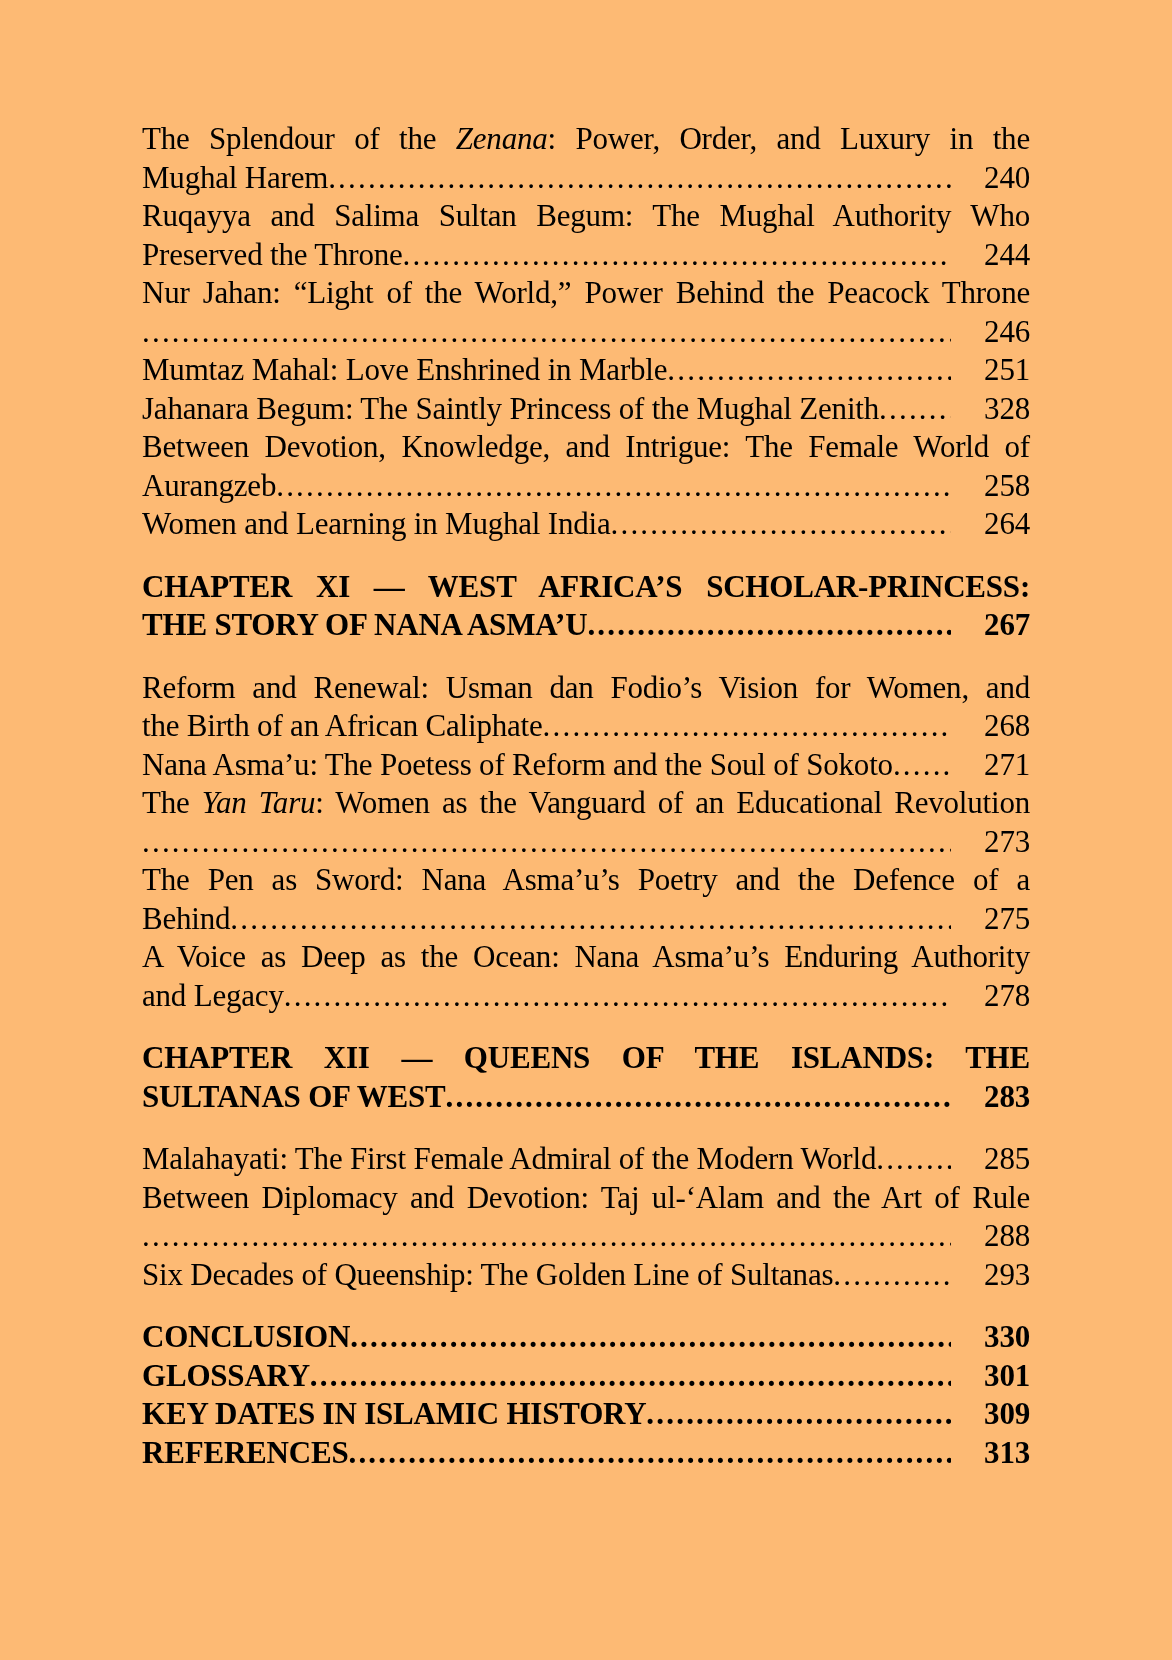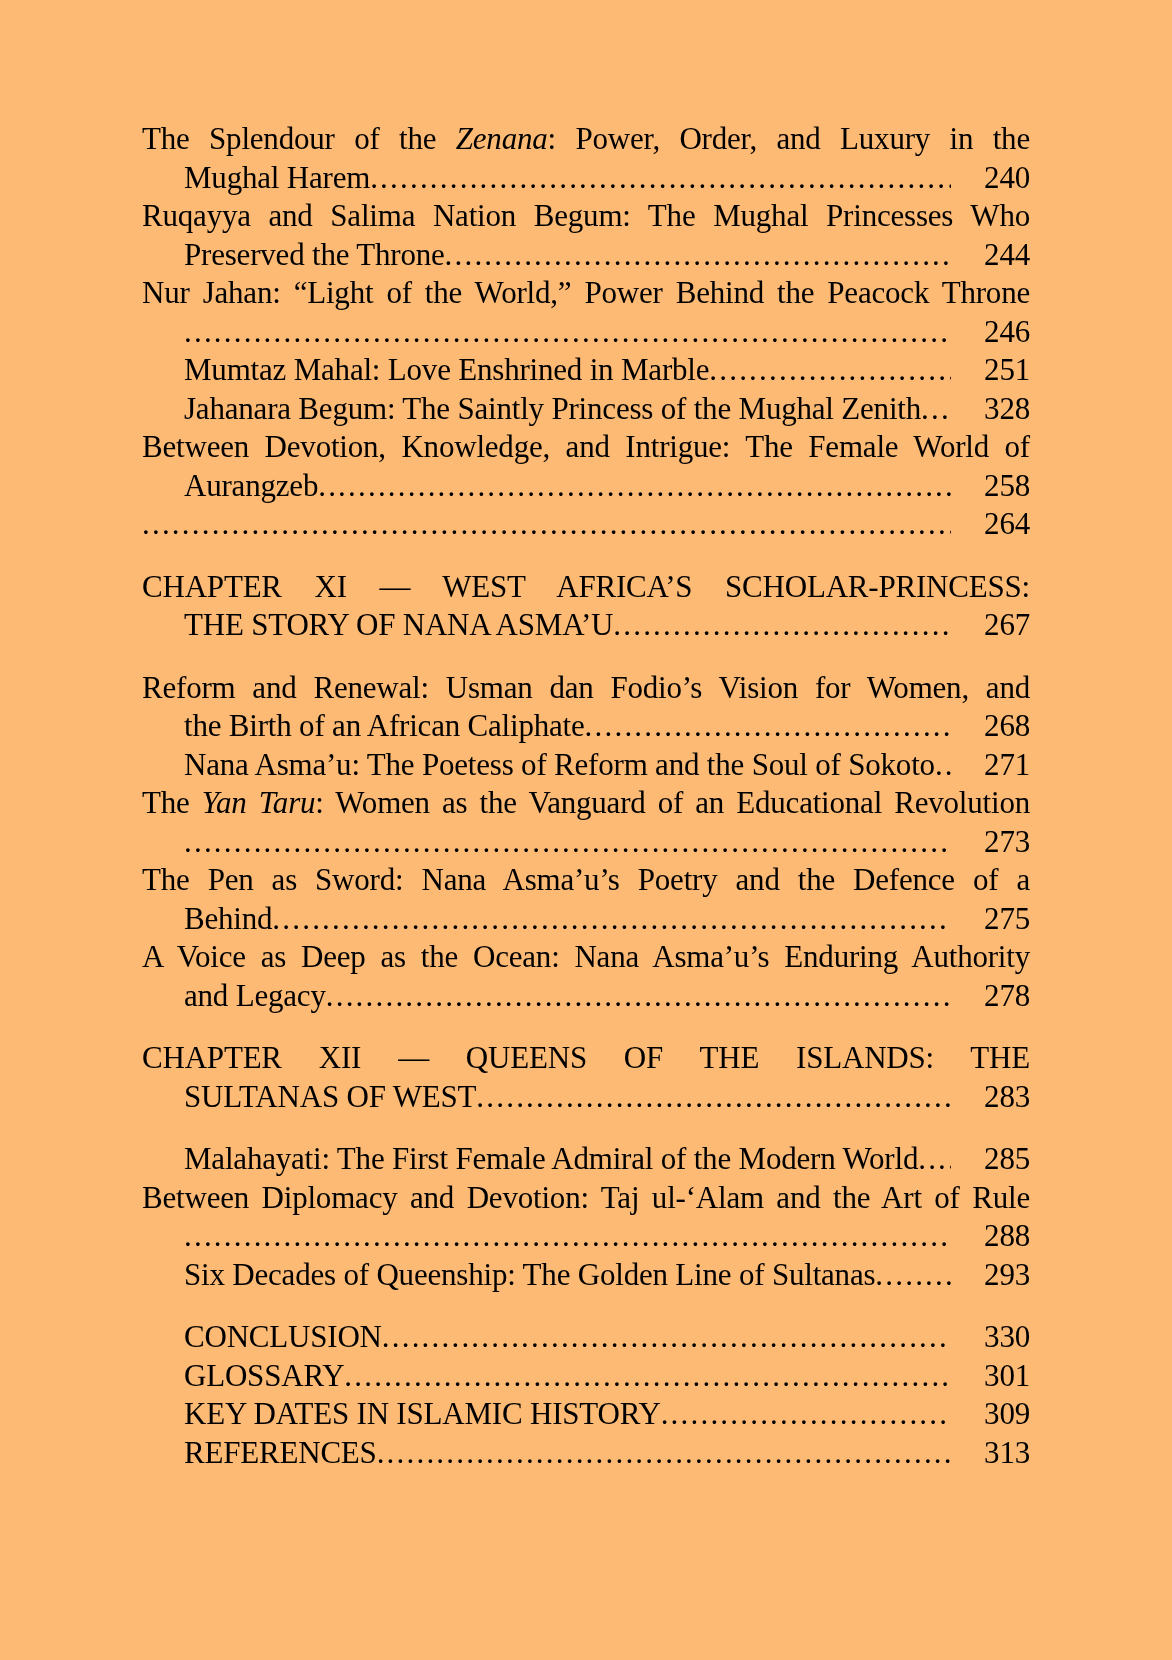--- a/index.html
+++ b/index.html
@@ -9,44 +9,44 @@
     width:1172px; height:1660px;
     background:#fdba74;
     padding:120px 142px 0 142px;
     font-family:"Liberation Serif","DejaVu Serif",serif;
     font-size:31px; line-height:38.5px;
     color:#000000;
     letter-spacing:-0.2px;
     overflow:hidden;
   }
   .toc-block + .toc-block { margin-top:24px; }
-  .chapter, .backmatter { font-weight:normal; }
+  .chapter, .backmatter { font-weight:bold; }
   .full-line { text-align:justify; text-align-last:justify; }
   .leader-line { display:flex; }
-  .leader-line .title { flex:0 0 auto; white-space:nowrap;margin-left:42px; }
+  .leader-line .title { flex:0 0 auto; white-space:nowrap; }
   .leader { flex:1 1 0; min-width:0; overflow:hidden; white-space:nowrap; letter-spacing:2.2px; }
   .pagenum { flex:0 0 auto; white-space:nowrap; padding-left:8px;margin-left:25px; }
   .it { font-style:italic; }
 </style>
 </head>
 <body>
 
 <div class="page">
   <div id="toc-root">
       <div class="toc-block entries">
         <div class="toc-entry">
           <div class="line full-line"><span class="title"><span>The Splendour of the </span><span class="it">Zenana</span><span>: Power, Order, and Luxury in the</span></span></div>
           <div class="line leader-line">
             <span class="title"><span>Mughal Harem</span></span>
             <span class="leader">........................................................................................................................................................................</span>
             <span class="pagenum">240</span>
           </div>
         </div>
         <div class="toc-entry">
-          <div class="line full-line"><span class="title"><span>Ruqayya and Salima Nation Begum: The Mughal Princesses Who</span></span></div>
+          <div class="line full-line"><span class="title"><span>Ruqayya and Salima Sultan Begum: The Mughal Authority Who</span></span></div>
           <div class="line leader-line">
             <span class="title"><span>Preserved the Throne</span></span>
             <span class="leader">........................................................................................................................................................................</span>
             <span class="pagenum">244</span>
           </div>
         </div>
         <div class="toc-entry">
           <div class="line full-line"><span class="title"><span>Nur Jahan: “Light of the World,” Power Behind the Peacock Throne</span></span></div>
           <div class="line leader-line">
             <span class="title"></span>
@@ -71,20 +71,21 @@
         <div class="toc-entry">
           <div class="line full-line"><span class="title"><span>Between Devotion, Knowledge, and Intrigue: The Female World of</span></span></div>
           <div class="line leader-line">
             <span class="title"><span>Aurangzeb</span></span>
             <span class="leader">........................................................................................................................................................................</span>
             <span class="pagenum">258</span>
           </div>
         </div>
         <div class="toc-entry">
           <div class="line leader-line">
+            <span class="title"><span>Women and Learning in Mughal India</span></span>
             <span class="leader">........................................................................................................................................................................</span>
             <span class="pagenum">264</span>
           </div>
         </div>
       </div>
       <div class="toc-block chapter">
         <div class="toc-entry">
           <div class="line full-line"><span class="title"><span>CHAPTER XI — WEST AFRICA’S SCHOLAR-PRINCESS:</span></span></div>
           <div class="line leader-line">
             <span class="title"><span>THE STORY OF NANA ASMA’U</span></span>

